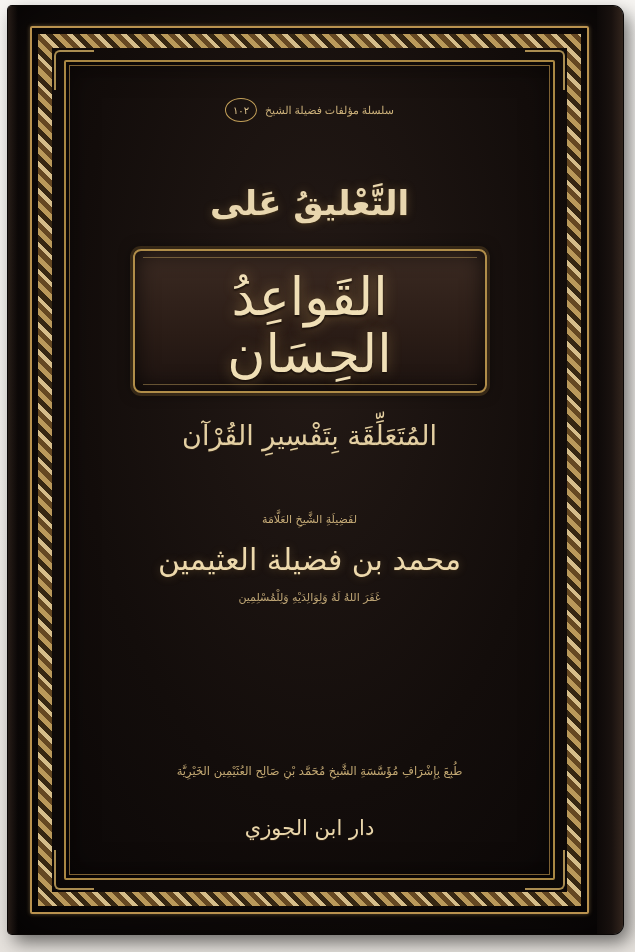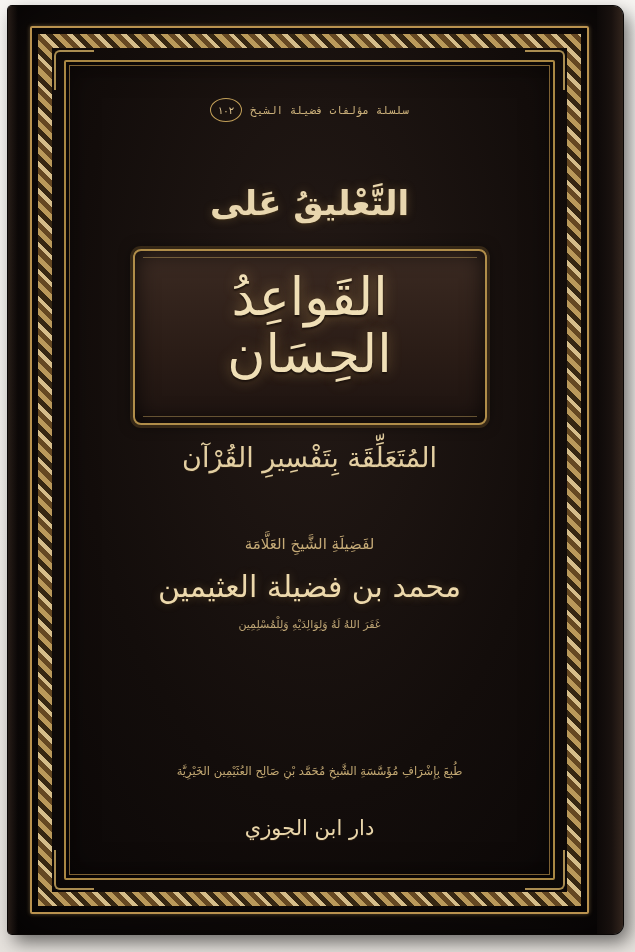--- a/index.html
+++ b/index.html
@@ -142,21 +142,21 @@
   
   .series {
     margin-top: 24px;
     display: flex;
     align-items: center;
     justify-content: center;
     gap: 8px;
     direction: rtl;
   }
   .series-text {
-    font-family: Liberation Mono, monospace;
+    font-family: Liberation Serif, serif;
     font-size: 11px;
     letter-spacing: .5px;
     color: #cbb07a;
     white-space: nowrap;
   }
   .series-badge {
     width: 30px;
     height: 22px;
     border: 1.5px solid #c3a059;
     border-radius: 50%;
@@ -174,21 +174,21 @@
     line-height: 1.25;
     color: #e8d6ae;
     text-shadow: 0 1px 0 #3a2b16, 0 0 10px rgba(190,150,80,.35);
     font-family: "DejaVu Sans", sans-serif;
     font-weight: bold;
   }
 
   .title-plaque {
     margin-top: 24px;
     width: 330px;
-    padding: 18px 10px 40px;
+    padding: 18px 10px 8px;
     background: linear-gradient(180deg, #3b2a22 0%, #2a1c16 60%, #1d1310 100%);
     border: 2px solid #b08d49;
     border-radius: 8px;
     box-shadow:
       inset 0 0 22px rgba(0,0,0,.75),
       0 0 0 3px rgba(120,92,46,.35),
       0 0 14px rgba(0,0,0,.6);
     position: relative;
     text-align: center;
   }
@@ -204,30 +204,30 @@
   .title-plaque::after  { bottom: 6px; }
 
   .title-main {
     font-size: 52px;
     line-height: 1.1;
     color: #f0dfb6;
     text-shadow: 0 2px 2px #1c120c, 0 0 14px rgba(210,170,95,.45);
   }
 
   .title-sub {
-    margin-top: 15px;
+    margin-top: 25px;
     font-size: 27px;
     line-height: 1.3;
     color: #e3cfa2;
     text-shadow: 0 1px 0 #2c2014;
   }
 
   .author-prefix {
     margin-top: 60px;
-    font-size: 15px;
+    font-size: 11px;
     color: #c6ab77;
     letter-spacing: .5px;
     text-align: center;
   }
   .author-name {
     margin-top: 16px;
     font-size: 30px;
     color: #edd9ac;
     text-shadow: 0 1px 0 #2c2014, 0 0 10px rgba(200,160,90,.3);
   }

